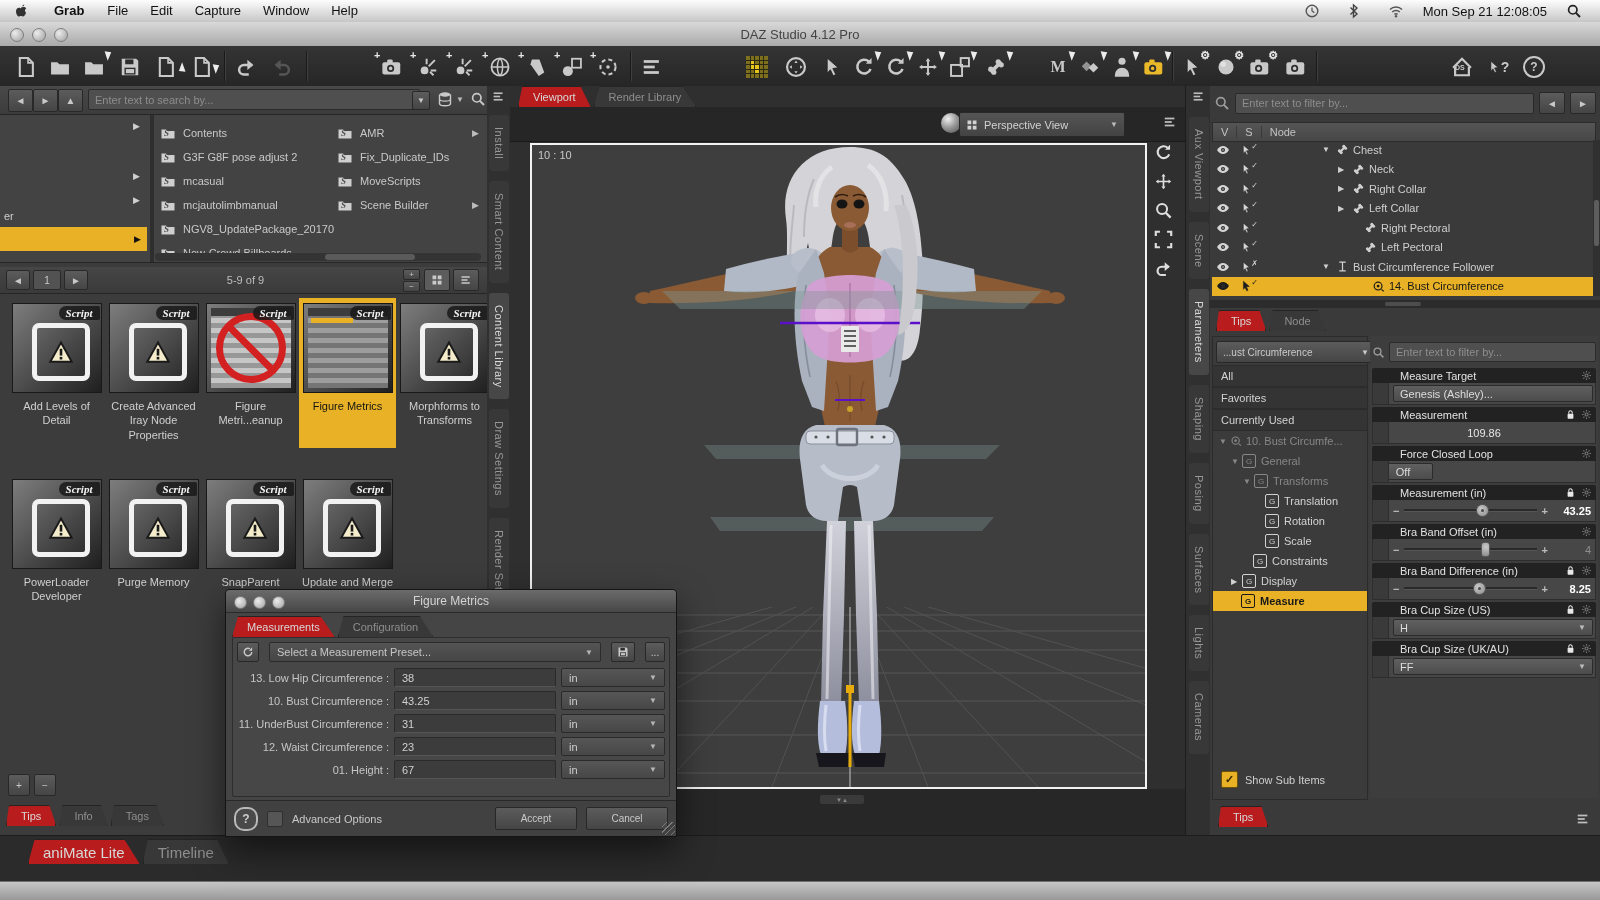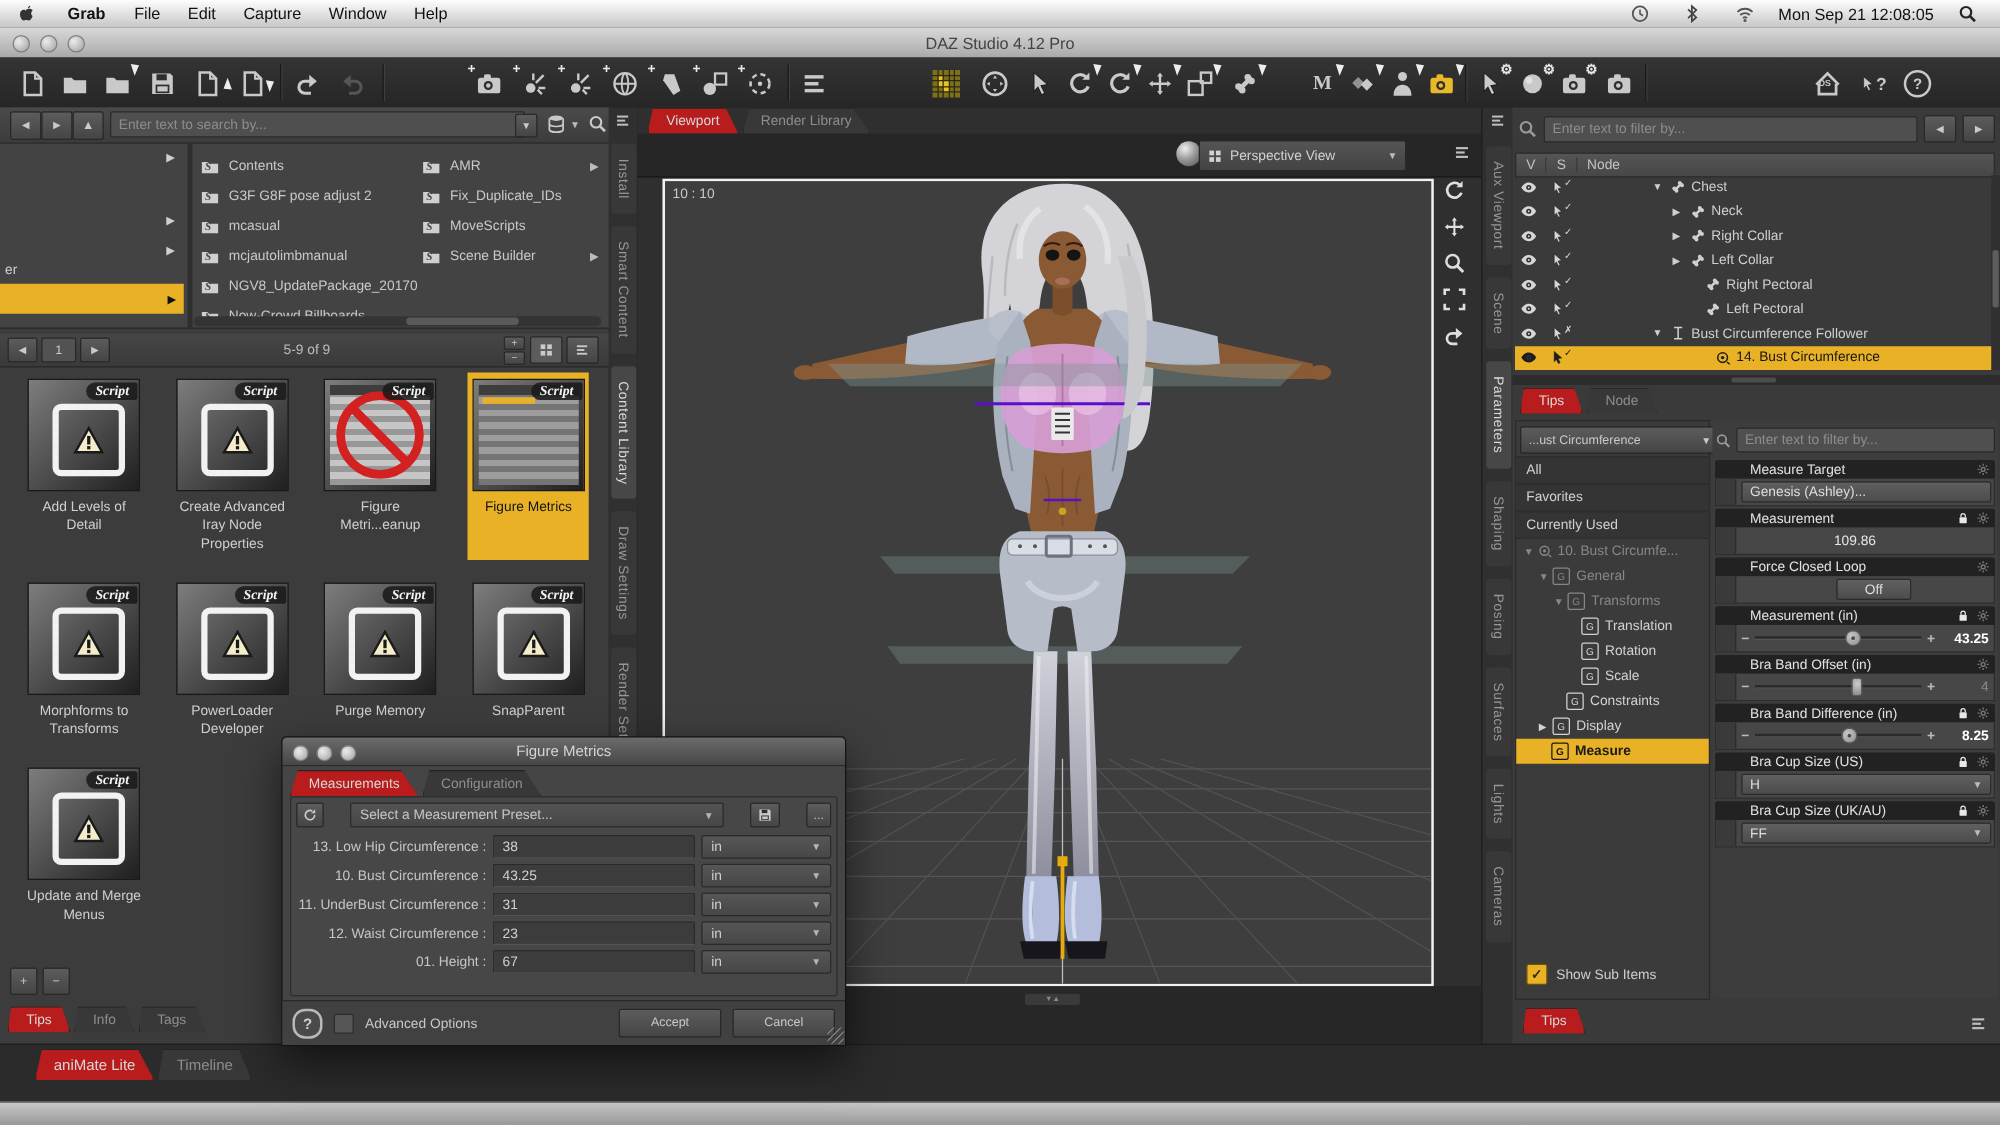--- a/index.html
+++ b/index.html
@@ -62,21 +62,21 @@
   .folder{display:flex;align-items:center;height:24px;gap:7px;color:#c9c9c9}
   .ficon{position:relative;width:16px;height:16px;color:#cfcfcf}
   .ficon .s{position:absolute;left:4px;top:4px;font-family:"Liberation Serif",serif;font-style:italic;font-weight:bold;
             font-size:9px;color:#4a4a4a;line-height:1}
   .folder .arr{margin-left:auto;font-size:9px;color:#bdbdbd;padding-right:4px}
   .hscroll{position:absolute;left:155px;top:138px;width:326px;height:8px;background:#343434;border-radius:4px}
   .hscroll i{position:absolute;left:170px;top:1px;width:90px;height:6px;background:#5a5a5a;border-radius:3px}
   #lp-pager{position:absolute;left:0;top:181px;width:100%;height:26px;background:linear-gradient(#464646,#3a3a3a);
             border-bottom:1px solid #262626;display:flex;align-items:center}
   
-  #scriptgrid{position:absolute;left:8px;top:212px;width:474px;display:grid;grid-template-columns:repeat(4,1fr);row-gap:13px;justify-items:center}
+  #scriptgrid{position:absolute;left:8px;top:212px;width:474px;display:grid;grid-template-columns:repeat(5,1fr);row-gap:26px;justify-items:center}
   .cell{width:97px;display:flex;flex-direction:column;align-items:center;padding:5px 0 6px}
   .cell.selected{background:#e9b226}
   .thumb{width:88px;height:88px;background:linear-gradient(135deg,#7d7d7d,#1f1f1f);border:1px solid #191919;position:relative}
   .framewarn{position:absolute;left:19px;top:19px;width:48px;height:48px;border:5px solid #f2f2f2;border-radius:7px;
              display:flex;align-items:center;justify-content:center}
   .framewarn svg{width:26px;height:26px}
   .mini{display:none;position:absolute;inset:4px;background:repeating-linear-gradient(#9d9d9d 0 5px,#757575 5px 10px)}
   .mini::after{content:"";position:absolute;left:0;top:0;width:100%;height:8px;background:#3d3d3d}
   .t-dialog .mini{display:block}
   .t-dialog .mini::before{content:"";position:absolute;left:3px;top:10px;width:42px;height:5px;background:#e9b226;z-index:2}
@@ -154,51 +154,51 @@
   #pp-filter{position:absolute;left:2px;top:4px;width:224px;height:24px;display:flex;align-items:center;gap:4px}
   .card{position:absolute;left:2px;width:224px}
   .card .hd{height:15px;background:#222;border-radius:2px 2px 0 0;display:flex;align-items:center;color:#e2e2e2;padding-left:28px;position:relative}
   .card .hd .lk{position:absolute;right:20px;top:2px;width:11px;height:11px;color:#e8e8e8}
   .card .hd .gr{position:absolute;right:4px;top:2px;width:11px;height:11px;color:#777}
   .card .bd{height:21px;background:#474747;border:1px solid #2d2d2d;border-top:none;display:flex;align-items:center;position:relative}
   .card .bd::before{content:"";position:absolute;left:0;top:0;width:15px;height:100%;background:#3a3a3a;border-right:1px solid #2d2d2d}
   .valbtn{margin-left:20px;width:186px;height:15px;background:linear-gradient(#5f5f5f,#4c4c4c);border:1px solid #2b2b2b;
           border-radius:2px;display:flex;align-items:center;padding:0 6px;color:#ddd}
   .cenval{flex:1;text-align:center;color:#e6e6e6}
-  .togbtn{margin-left:96px;width:58px;height:15px;background:linear-gradient(#606060,#4c4c4c);border:1px solid #2b2b2b;
+  .togbtn{width:58px;height:15px;background:linear-gradient(#606060,#4c4c4c);border:1px solid #2b2b2b;
           border-radius:2px;display:flex;align-items:center;justify-content:center;color:#ddd}
   .slider{display:flex;align-items:center;width:100%;padding:0 4px 0 20px;gap:5px}
   .slider .mm{color:#bbb;font-weight:bold}
   .slider .trk{position:relative;flex:1;height:2px;background:#2a2a2a;border-bottom:1px solid #565656}
   .slider .hndl{position:absolute;top:-5px;width:11px;height:11px;border-radius:50%;background:radial-gradient(circle at 4px 4px,#c9c9c9,#8a8a8a);
                 border:1px solid #5a5a5a;display:flex;align-items:center;justify-content:center}
   .slider .hndl i{width:3px;height:3px;border-radius:50%;background:#4a4a4a}
   .slider .hndl.pill{border-radius:3px;width:7px;height:13px;top:-6px}
   .slider .val{width:38px;text-align:right;color:#8d8d8d}
   .slider .val.hot{color:#fff;font-weight:bold}
   .selbtn{margin-left:20px;width:186px;height:15px;background:linear-gradient(#606060,#4c4c4c);border:1px solid #2b2b2b;
           border-radius:2px;display:flex;align-items:center;padding:0 6px;color:#ddd}
   .selbtn .dd{margin-left:auto;font-size:8px;color:#bbb}
   #rp-btab{position:absolute;left:8px;top:720px}
   #rp-ham{position:absolute;right:10px;top:726px;color:#bdbdbd}
   
   #bottombar{left:0;top:835px;width:1600px;height:46px;background:#2b2b2b;border-top:1px solid #1c1c1c}
-  #bottombar .tab{height:24px;font-size:12px}
+  #bottombar .tab{height:24px;font-size:15px}
   #deskstrip{left:0;top:881px;width:1600px;height:19px;background:linear-gradient(#c7c7c7,#969696);border-top:1px solid #6e6e6e}
   
   #fm{left:225px;top:589px;width:450px;height:246px;background:#454545;border:1px solid #141414;border-radius:4px 4px 0 0;
       box-shadow:0 14px 34px rgba(0,0,0,.55)}
   #fm-title{position:absolute;left:0;top:0;width:100%;height:22px;background:linear-gradient(#6b6b6b,#474747);
             border-bottom:1px solid #2a2a2a;border-radius:4px 4px 0 0;display:flex;align-items:center;justify-content:center;
             color:#d4d4d4;font-size:12px}
   #fm-title .tset{position:absolute;left:8px;top:6px}
   #fm-title .tlight{width:11px;height:11px;margin-right:6px}
   #fm-tabs{position:absolute;left:6px;top:26px}
   #fm-body{position:absolute;left:6px;top:47px;width:436px;height:158px;background:#474747;border:1px solid #2d2d2d;border-radius:2px}
-  #fm-preset{position:absolute;left:4px;top:4px;width:428px;height:20px;display:flex;align-items:center;gap:21px}
+  #fm-preset{position:absolute;left:4px;top:4px;width:428px;height:20px;display:flex;align-items:center;gap:10px}
   #fm-preset .ptxt{flex:1;height:18px;background:linear-gradient(#545454,#464646);border:1px solid #2b2b2b;border-radius:2px;
                    display:flex;align-items:center;padding:0 7px;color:#c6c6c6}
   #fm-preset .ptxt .dd{margin-left:auto;font-size:8px;color:#b5b5b5}
   #fm-rows{position:absolute;left:4px;top:28px;width:428px}
   .mrow{height:23px;display:flex;align-items:center;gap:5px}
   .mlabel{width:152px;text-align:right;color:#c6c6c6}
   .mval{flex:1;height:17px;background:#3c3c3c;border:1px solid #2a2a2a;border-bottom-color:#555;border-radius:2px;
         display:flex;align-items:center;padding:0 7px;color:#d0d0d0}
   .munit{width:88px;height:17px;background:linear-gradient(#565656,#474747);border:1px solid #2a2a2a;border-radius:2px;
          display:flex;align-items:center;padding:0 7px;color:#cfcfcf}

